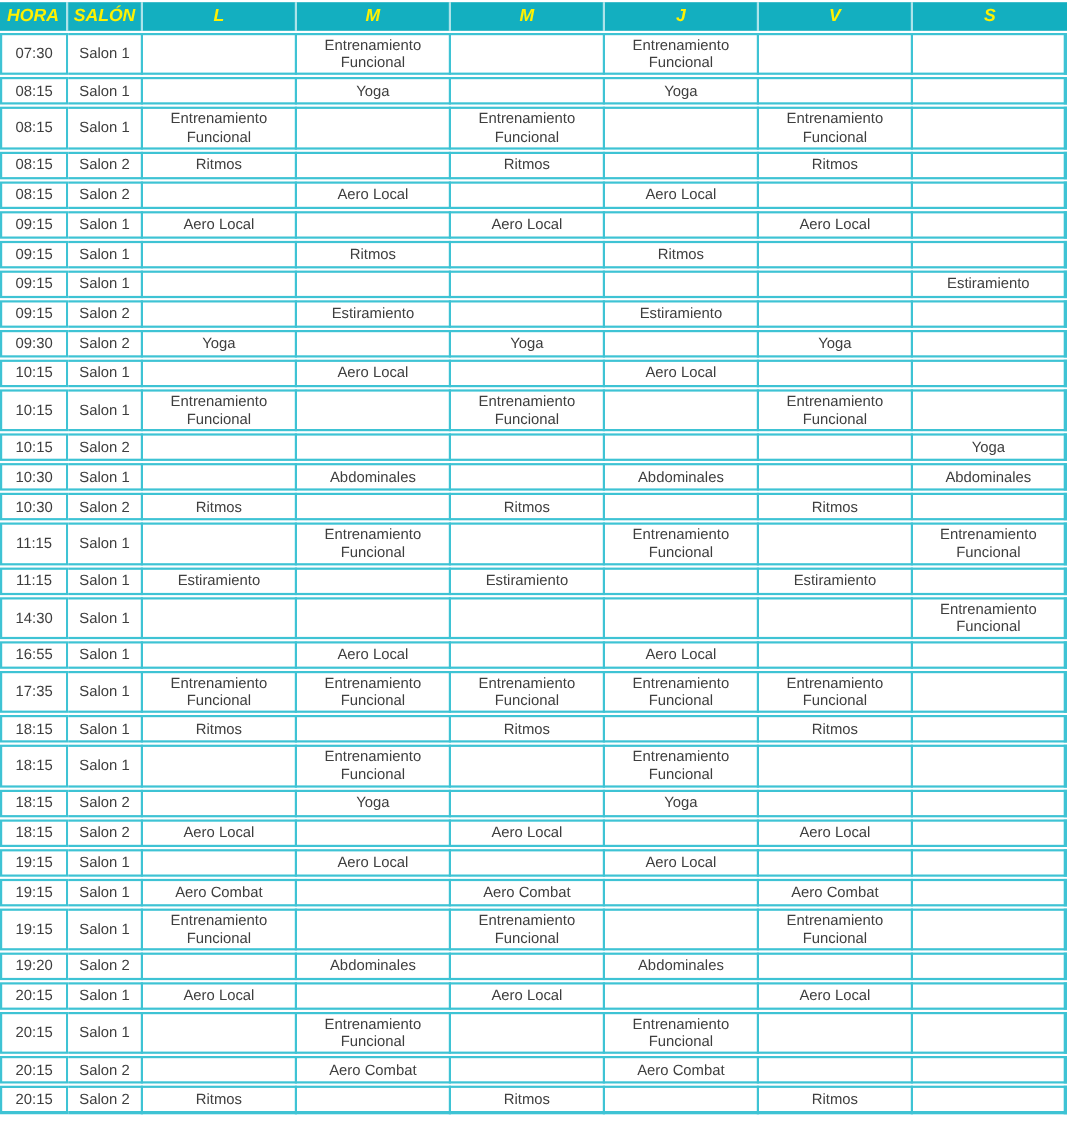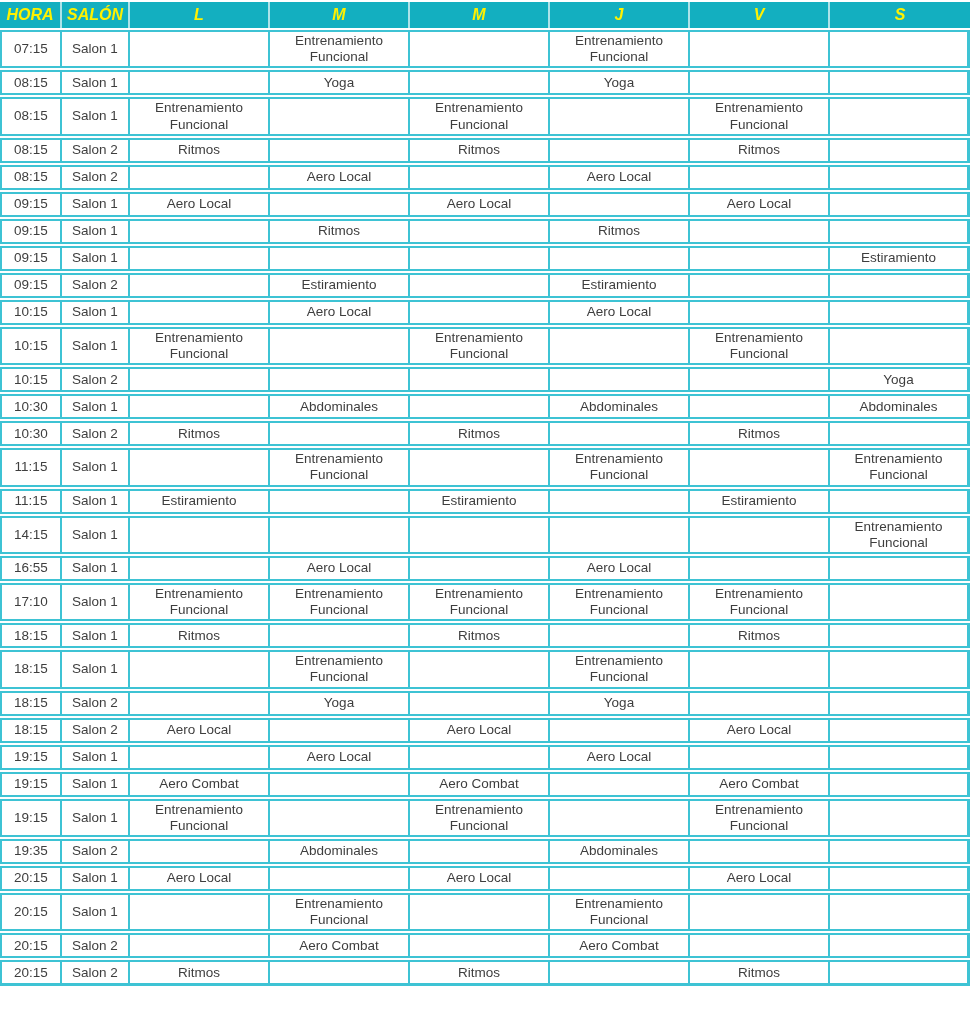--- a/index.html
+++ b/index.html
@@ -63,21 +63,21 @@
       <th>L</th>
       <th>M</th>
       <th>M</th>
       <th>J</th>
       <th>V</th>
       <th>S</th>
     </tr>
   </thead>
   <tbody>
       <tr>
-        <td>07:15</td>
+        <td>07:30</td>
         <td>Salon 1</td>
         <td></td>
         <td>Entrenamiento Funcional</td>
         <td></td>
         <td>Entrenamiento Funcional</td>
         <td></td>
         <td></td>
       </tr>
       <tr>
         <td>08:15</td>
@@ -153,20 +153,30 @@
         <td>09:15</td>
         <td>Salon 2</td>
         <td></td>
         <td>Estiramiento</td>
         <td></td>
         <td>Estiramiento</td>
         <td></td>
         <td></td>
       </tr>
       <tr>
+        <td>09:30</td>
+        <td>Salon 2</td>
+        <td>Yoga</td>
+        <td></td>
+        <td>Yoga</td>
+        <td></td>
+        <td>Yoga</td>
+        <td></td>
+      </tr>
+      <tr>
         <td>10:15</td>
         <td>Salon 1</td>
         <td></td>
         <td>Aero Local</td>
         <td></td>
         <td>Aero Local</td>
         <td></td>
         <td></td>
       </tr>
       <tr>
@@ -223,41 +233,41 @@
         <td>11:15</td>
         <td>Salon 1</td>
         <td>Estiramiento</td>
         <td></td>
         <td>Estiramiento</td>
         <td></td>
         <td>Estiramiento</td>
         <td></td>
       </tr>
       <tr>
-        <td>14:15</td>
+        <td>14:30</td>
         <td>Salon 1</td>
         <td></td>
         <td></td>
         <td></td>
         <td></td>
         <td></td>
         <td>Entrenamiento Funcional</td>
       </tr>
       <tr>
         <td>16:55</td>
         <td>Salon 1</td>
         <td></td>
         <td>Aero Local</td>
         <td></td>
         <td>Aero Local</td>
         <td></td>
         <td></td>
       </tr>
       <tr>
-        <td>17:10</td>
+        <td>17:35</td>
         <td>Salon 1</td>
         <td>Entrenamiento Funcional</td>
         <td>Entrenamiento Funcional</td>
         <td>Entrenamiento Funcional</td>
         <td>Entrenamiento Funcional</td>
         <td>Entrenamiento Funcional</td>
         <td></td>
       </tr>
       <tr>
         <td>18:15</td>
@@ -323,21 +333,21 @@
         <td>19:15</td>
         <td>Salon 1</td>
         <td>Entrenamiento Funcional</td>
         <td></td>
         <td>Entrenamiento Funcional</td>
         <td></td>
         <td>Entrenamiento Funcional</td>
         <td></td>
       </tr>
       <tr>
-        <td>19:35</td>
+        <td>19:20</td>
         <td>Salon 2</td>
         <td></td>
         <td>Abdominales</td>
         <td></td>
         <td>Abdominales</td>
         <td></td>
         <td></td>
       </tr>
       <tr>
         <td>20:15</td>

